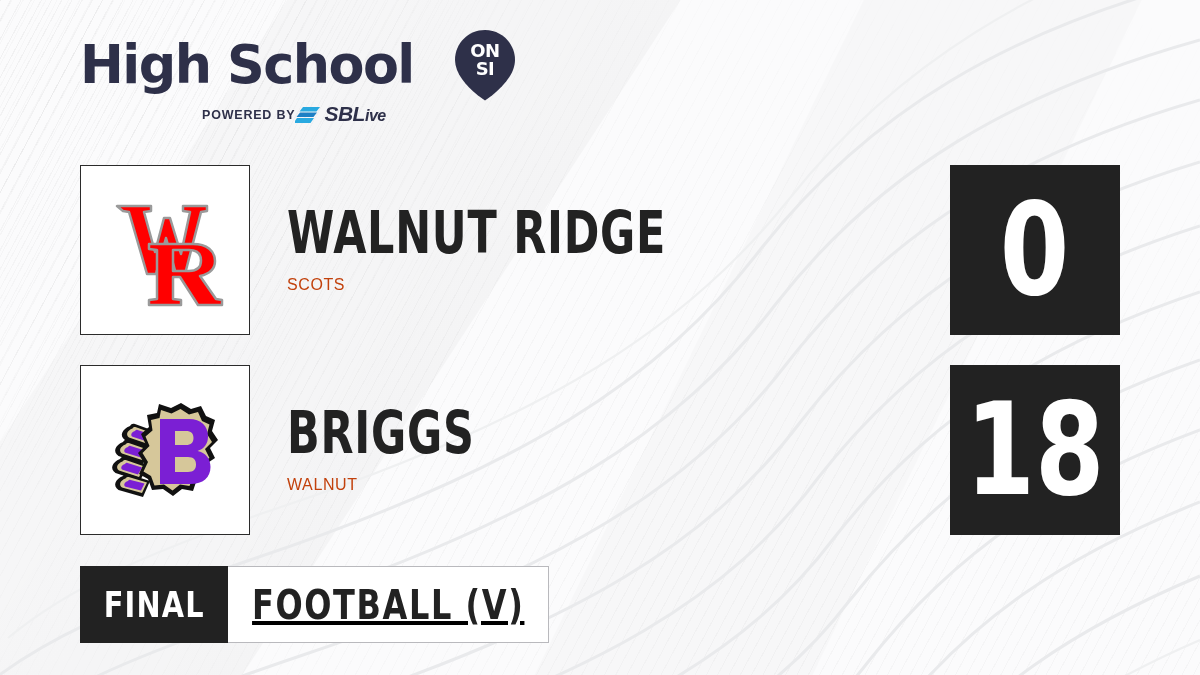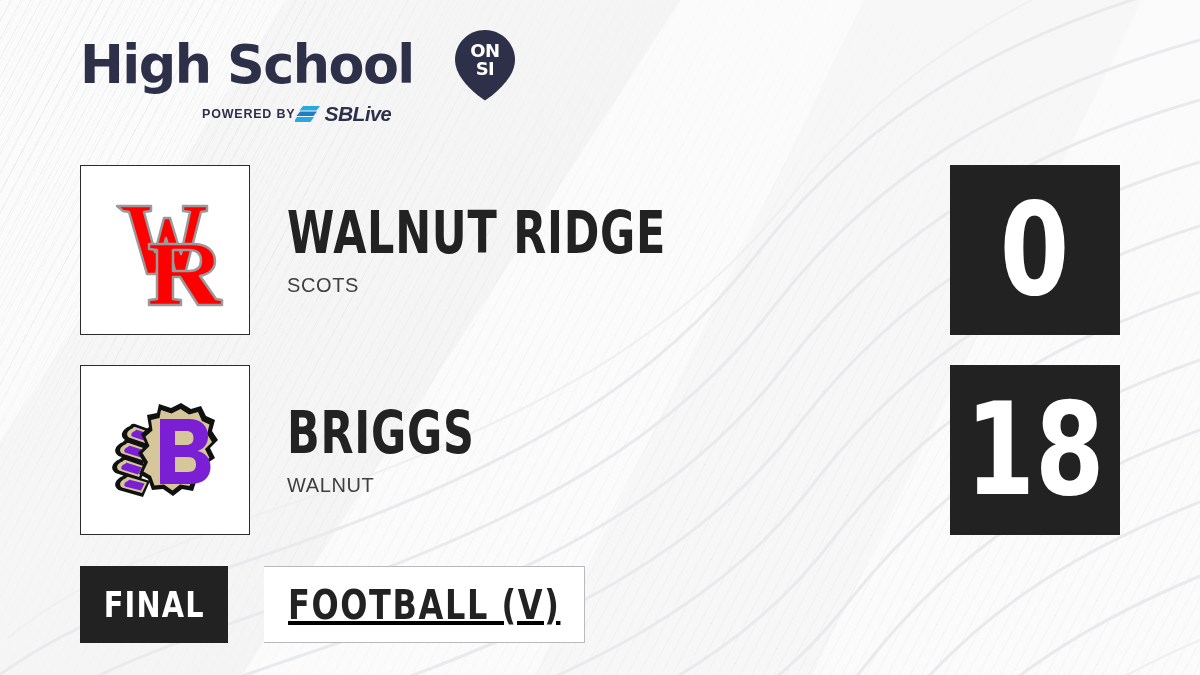--- a/index.html
+++ b/index.html
@@ -110,21 +110,21 @@
   .sblive-mark { width: 26px; height: 18px; }
   .sblive-text {
     font-size: 21px;
     font-weight: 700;
     font-style: italic;
     letter-spacing: -0.5px;
     color: #2e3049;
     line-height: 18px;
     white-space: nowrap;
   }
-  .sblive-text .ive { font-size: 20px; font-style: italic; }
+  .sblive-text .ive { font-size: 16px; font-style: italic; }
 
   
   .team-row { position: absolute; left: 80px; right: 80px; height: 170px; }
   .team-row.row-1 { top: 165px; }
   .team-row.row-2 { top: 365px; }
 
   .logo-card {
     position: absolute;
     left: 0; top: 0;
     width: 170px; height: 170px;
@@ -151,24 +151,24 @@
     font-size: 58px;
     line-height: 60px;
     font-weight: 700;
     color: #222222;
     letter-spacing: 1px;
     white-space: nowrap;
     transform: scaleX(0.74);
     transform-origin: left center;
   }
   .team-mascot {
-    font-size: 20px;
+    font-size: 16px;
     line-height: 24px;
     font-weight: 400;
-    color: #404040;
+    color: #c2410c;
     letter-spacing: 0.6px;
     margin-top: 10px;
     white-space: nowrap;
   }
 
   .score-box {
     position: absolute;
     right: 0; top: 0;
     width: 170px; height: 170px;
     background: #222222;
@@ -188,21 +188,20 @@
   }
 
   
   .status-bar {
     position: absolute;
     left: 80px;
     top: 566px;
     height: 77px;
     display: flex;
     align-items: stretch;
-    gap: 36px;
   }
   .status-state {
     width: 148px;
     background: #222222;
     display: flex;
     align-items: center;
     justify-content: center;
   }
   .status-state-label {
     font-family: "DejaVu Sans", sans-serif;

